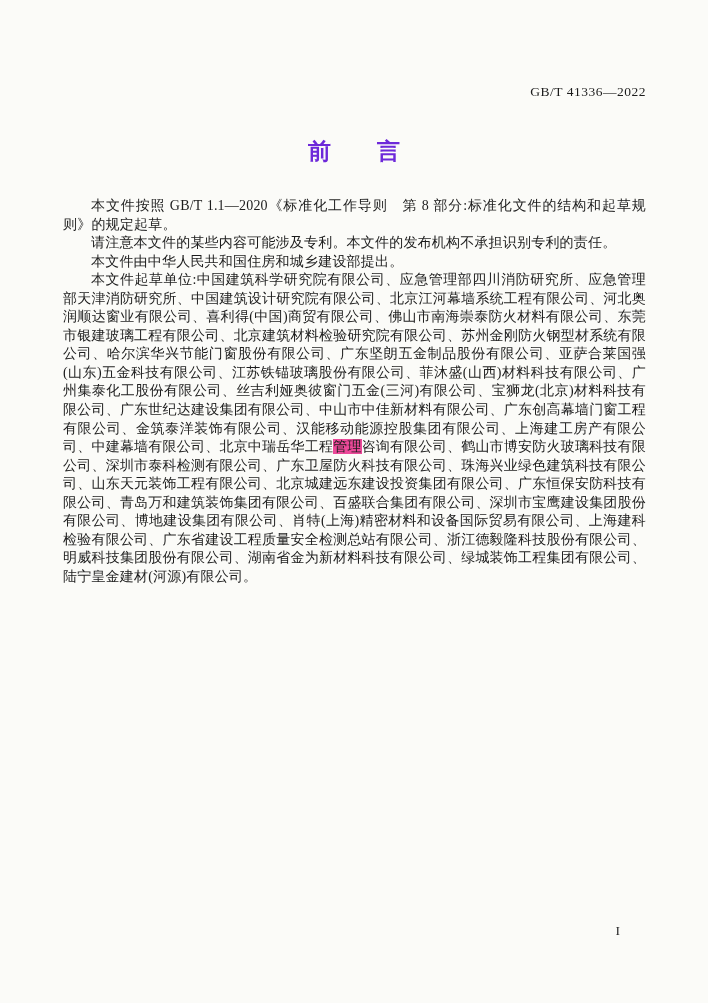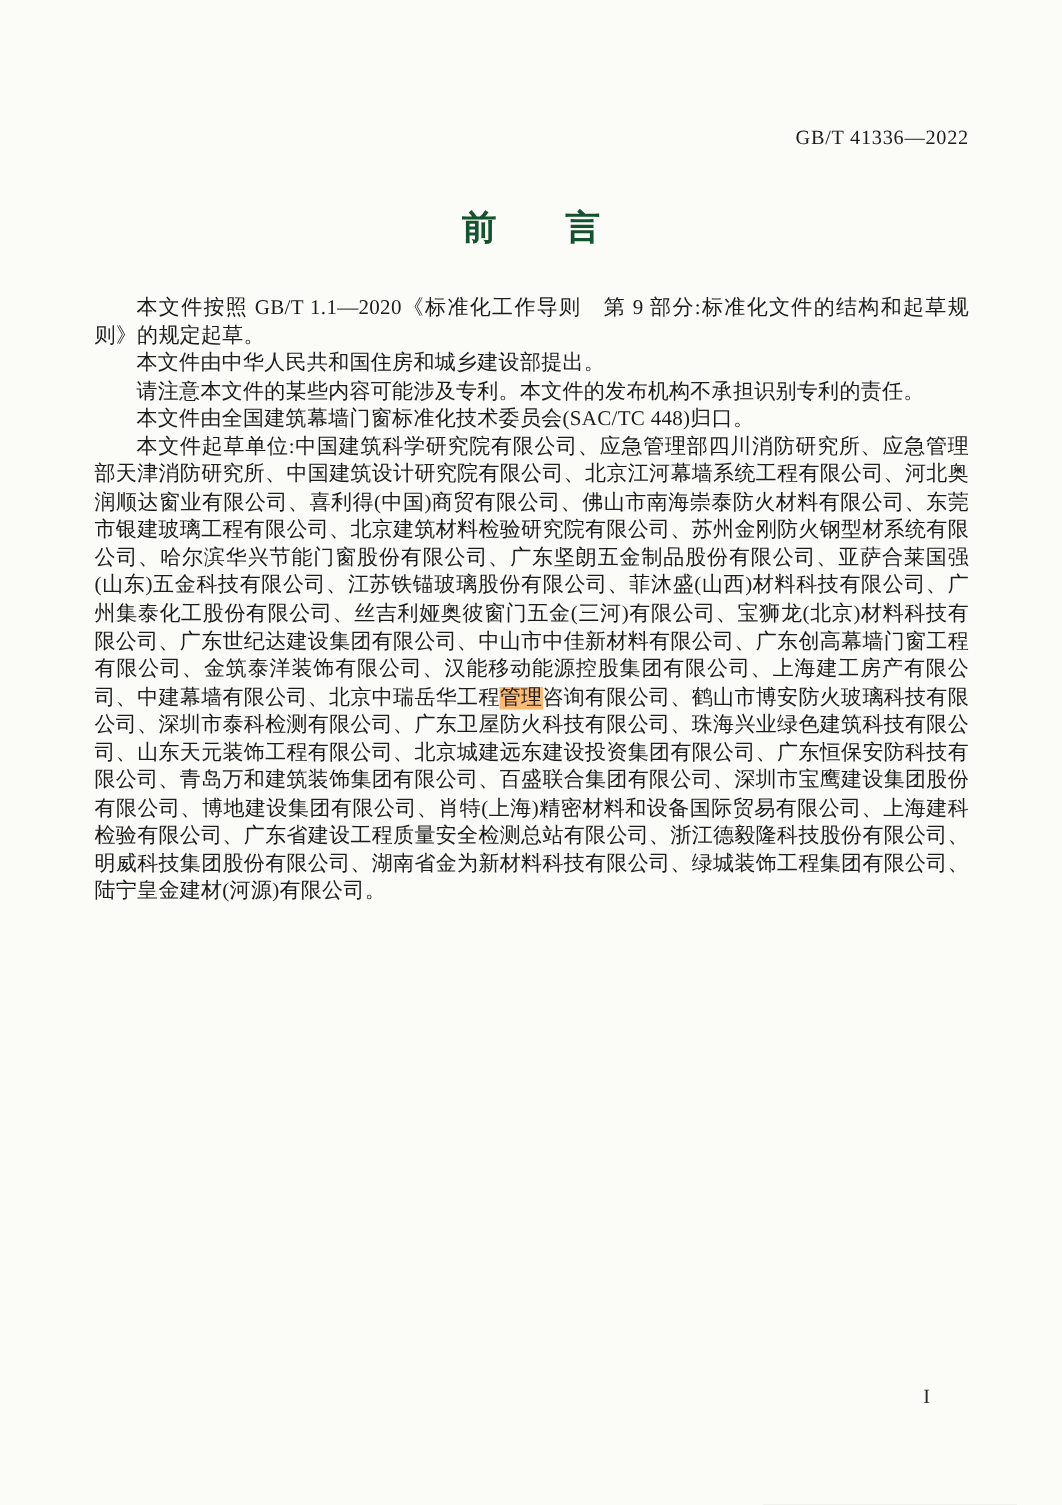--- a/index.html
+++ b/index.html
@@ -28,66 +28,65 @@
   }
   .doc-title {
     position: absolute;
     top: 136px;
     left: 0;
     width: 100%;
     margin: 0;
     text-align: center;
     font-size: 23px;
     font-weight: bold;
-    color: #14532d;
+    color: #6d28d9;
   }
   .content {
     position: absolute;
     top: 197px;
     left: 63px;
     width: 583px;
     font-size: 14px;
     line-height: 18.55px;
     text-align: justify;
     letter-spacing: 0.2px;
   }
   .content p {
     margin: 0;
     padding: 0;
     text-indent: 2em;
   }
   .hl {
-    background: #fdba74;
+    background: #ec4899;
   }
   .page-number {
     position: absolute;
     bottom: 64px;
     right: 88px;
     font-size: 13.5px;
     color: #2a2a2a;
   }
 </style>
 </head>
 <body>
 
 <div class="page">
 
   <div class="doc-header">GB/T 41336—2022</div>
 
   <h1 class="doc-title">前　　言</h1>
 
   <div class="content">
 
-    <p>本文件按照 GB/T 1.1—2020《标准化工作导则　第 9 部分:标准化文件的结构和起草规则》的规定起草。</p>
+    <p>本文件按照 GB/T 1.1—2020《标准化工作导则　第 8 部分:标准化文件的结构和起草规则》的规定起草。</p>
+
+    <p>请注意本文件的某些内容可能涉及专利。本文件的发布机构不承担识别专利的责任。</p>
 
     <p>本文件由中华人民共和国住房和城乡建设部提出。</p>
 
-    <p>请注意本文件的某些内容可能涉及专利。本文件的发布机构不承担识别专利的责任。</p>
-
-    <p>本文件由全国建筑幕墙门窗标准化技术委员会(SAC/TC 448)归口。</p>
 
     <p><span>本文件起草单位:中国建筑科学研究院有限公司、应急管理部四川消防研究所、应急管理部天津消防研究所、中国建筑设计研究院有限公司、北京江河幕墙系统工程有限公司、河北奥润顺达窗业有限公司、喜利得(中国)商贸有限公司、佛山市南海崇泰防火材料有限公司、东莞市银建玻璃工程有限公司、北京建筑材料检验研究院有限公司、苏州金刚防火钢型材系统有限公司、哈尔滨华兴节能门窗股份有限公司、广东坚朗五金制品股份有限公司、亚萨合莱国强(山东)五金科技有限公司、江苏铁锚玻璃股份有限公司、菲沐盛(山西)材料科技有限公司、广州集泰化工股份有限公司、丝吉利娅奥彼窗门五金(三河)有限公司、宝狮龙(北京)材料科技有限公司、广东世纪达建设集团有限公司、中山市中佳新材料有限公司、广东创高幕墙门窗工程有限公司、金筑泰洋装饰有限公司、汉能移动能源控股集团有限公司、上海建工房产有限公司、中建幕墙有限公司、北京中瑞岳华工程</span><span class="hl">管理</span><span>咨询有限公司、鹤山市博安防火玻璃科技有限公司、深圳市泰科检测有限公司、广东卫屋防火科技有限公司、珠海兴业绿色建筑科技有限公司、山东天元装饰工程有限公司、北京城建远东建设投资集团有限公司、广东恒保安防科技有限公司、青岛万和建筑装饰集团有限公司、百盛联合集团有限公司、深圳市宝鹰建设集团股份有限公司、博地建设集团有限公司、肖特(上海)精密材料和设备国际贸易有限公司、上海建科检验有限公司、广东省建设工程质量安全检测总站有限公司、浙江德毅隆科技股份有限公司、明威科技集团股份有限公司、湖南省金为新材料科技有限公司、绿城装饰工程集团有限公司、陆宁皇金建材(河源)有限公司。</span></p>
 
 
   </div>
 
   <div class="page-number">I</div>
 
 </div>
 

